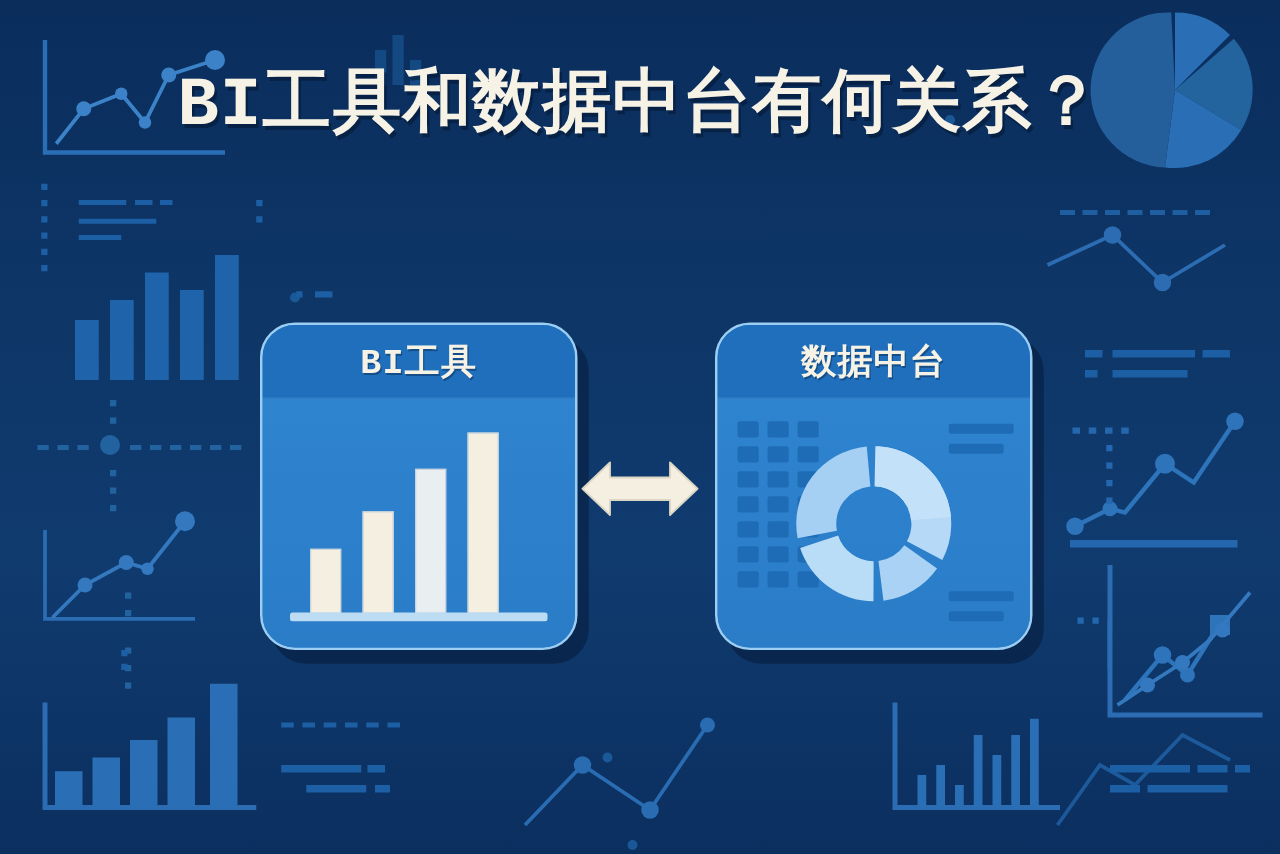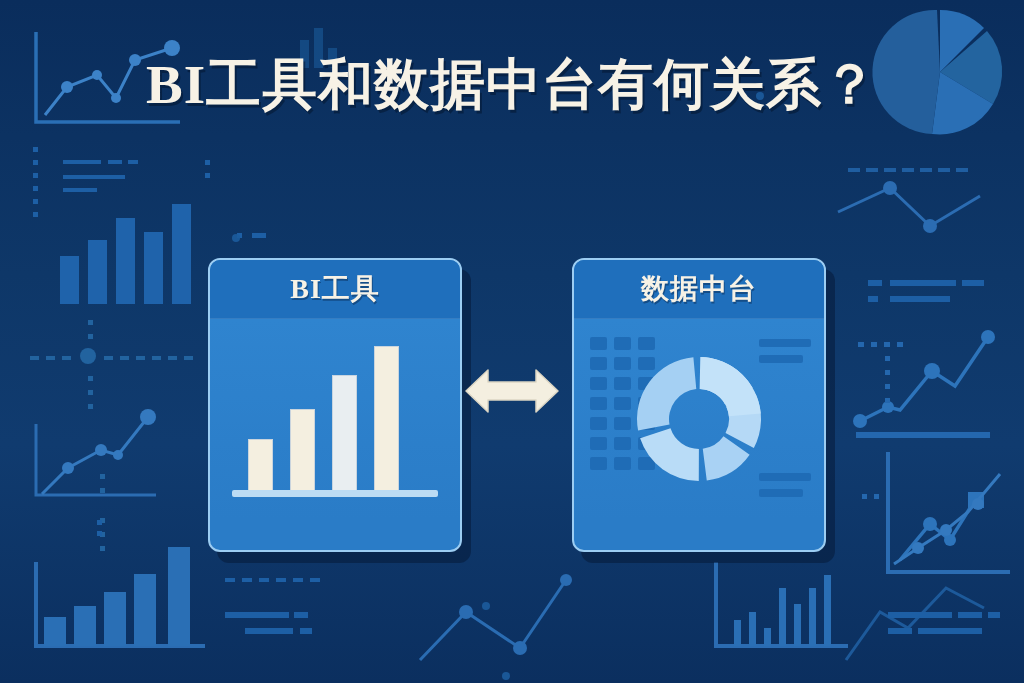--- a/index.html
+++ b/index.html
@@ -6,21 +6,21 @@
     margin: 0;
     padding: 0;
     background: #0b2f5e;
   }
   #stage {
     position: relative;
     width: 1024px;
     height: 683px;
     overflow: hidden;
     background: linear-gradient(180deg, #0a2d5c 0%, #0e3768 38%, #0f3a6d 62%, #0b2f5f 100%);
-    font-family: Liberation Serif, serif;
+    font-family: Liberation Mono, monospace;
   }
 
   
   #bg-decor {
     position: absolute;
     inset: 0;
     width: 1024px;
     height: 683px;
     pointer-events: none;
   }
@@ -49,22 +49,22 @@
   .headline .line2 {
     font-size: 55px;
     line-height: 66px;
     margin-top: 6px;
   }
 
   
   .card {
     position: absolute;
     width: 254px;
-    height: 294px;
-    border-radius: 12px;
+    height: 262px;
+    border-radius: 28px;
     border: 2px solid #9ccdf2;
     box-sizing: border-box;
     overflow: hidden;
     background: #2a7cc7;
     box-shadow: 9px 11px 0 rgba(5, 26, 56, 0.55);
     z-index: 6;
   }
   #card-bi { left: 208px; top: 258px; }
   #card-dm { left: 572px; top: 258px; }
 

